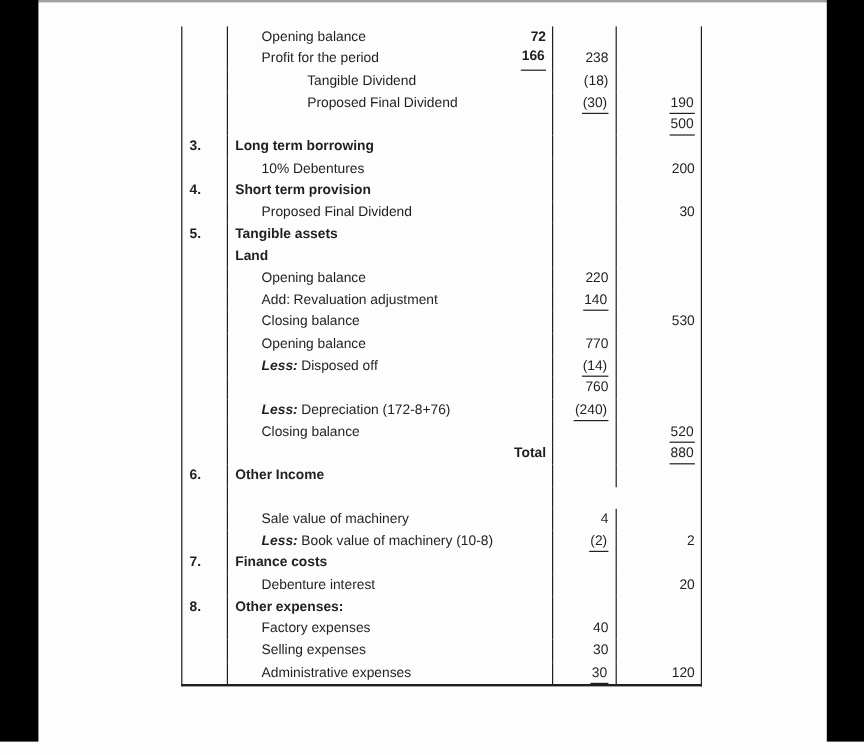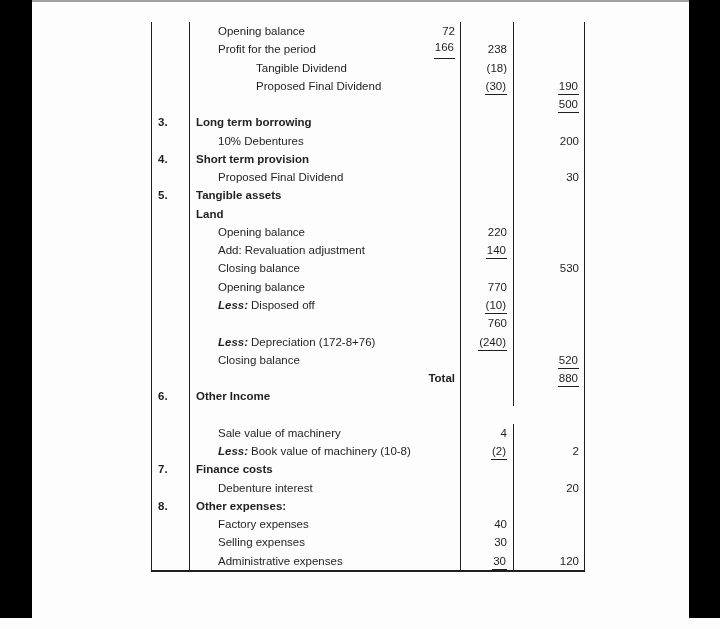--- a/index.html
+++ b/index.html
@@ -25,21 +25,21 @@
   .cell.sn{border-right:1.5px solid #1f1f1f;padding-left:6px;font-weight:700;}
   .cell.desc{border-right:1.5px solid #1f1f1f;display:flex;justify-content:space-between;padding-right:5px;}
   .cell.b{border-right:1.5px solid #1f1f1f;text-align:right;padding-right:6px;}
   .cell.c{text-align:right;padding-right:5px;}
   .dtext{display:inline-block;}
   .ind0{padding-left:6px;} .ind1{padding-left:28px;} .ind2{padding-left:66px;}
   .boldtx{font-weight:700;}
   .pfx{font-style:italic;font-weight:700;margin-right:3px;}
   .pfx.plain{font-style:normal;font-weight:400;}
   .pfx:empty{display:none;margin:0;}
-  .dnum{text-align:right;}
+  .dnum{text-align:right;font-weight:bold;}
   .u{display:inline-block;line-height:15px;border-bottom:1.3px solid #1f1f1f;padding:0 1px;}
 </style>
 </head>
 <body>
 
 <div class="screen">
   <div class="top-edge"></div>
   <div class="side-bar left"></div>
   <div class="side-bar right"></div>
   <div class="worktable" id="worktable">
@@ -194,21 +194,21 @@
     <div class="cell b"><span>770</span></div>
     <div class="cell c"><span></span></div>
   </div>
 
   <div class="row">
     <div class="cell sn"><span></span></div>
     <div class="cell desc">
       <span class="dtext ind1"><span class="pfx">Less:</span><span class="dmain">Disposed off</span></span>
       <span class="dnum"></span>
     </div>
-    <div class="cell b"><span class="u">(10)</span></div>
+    <div class="cell b"><span class="u">(14)</span></div>
     <div class="cell c"><span></span></div>
   </div>
 
   <div class="row">
     <div class="cell sn"><span></span></div>
     <div class="cell desc">
       <span class="dtext ind0"><span class="dmain"></span></span>
       <span class="dnum"></span>
     </div>
     <div class="cell b"><span>760</span></div>

